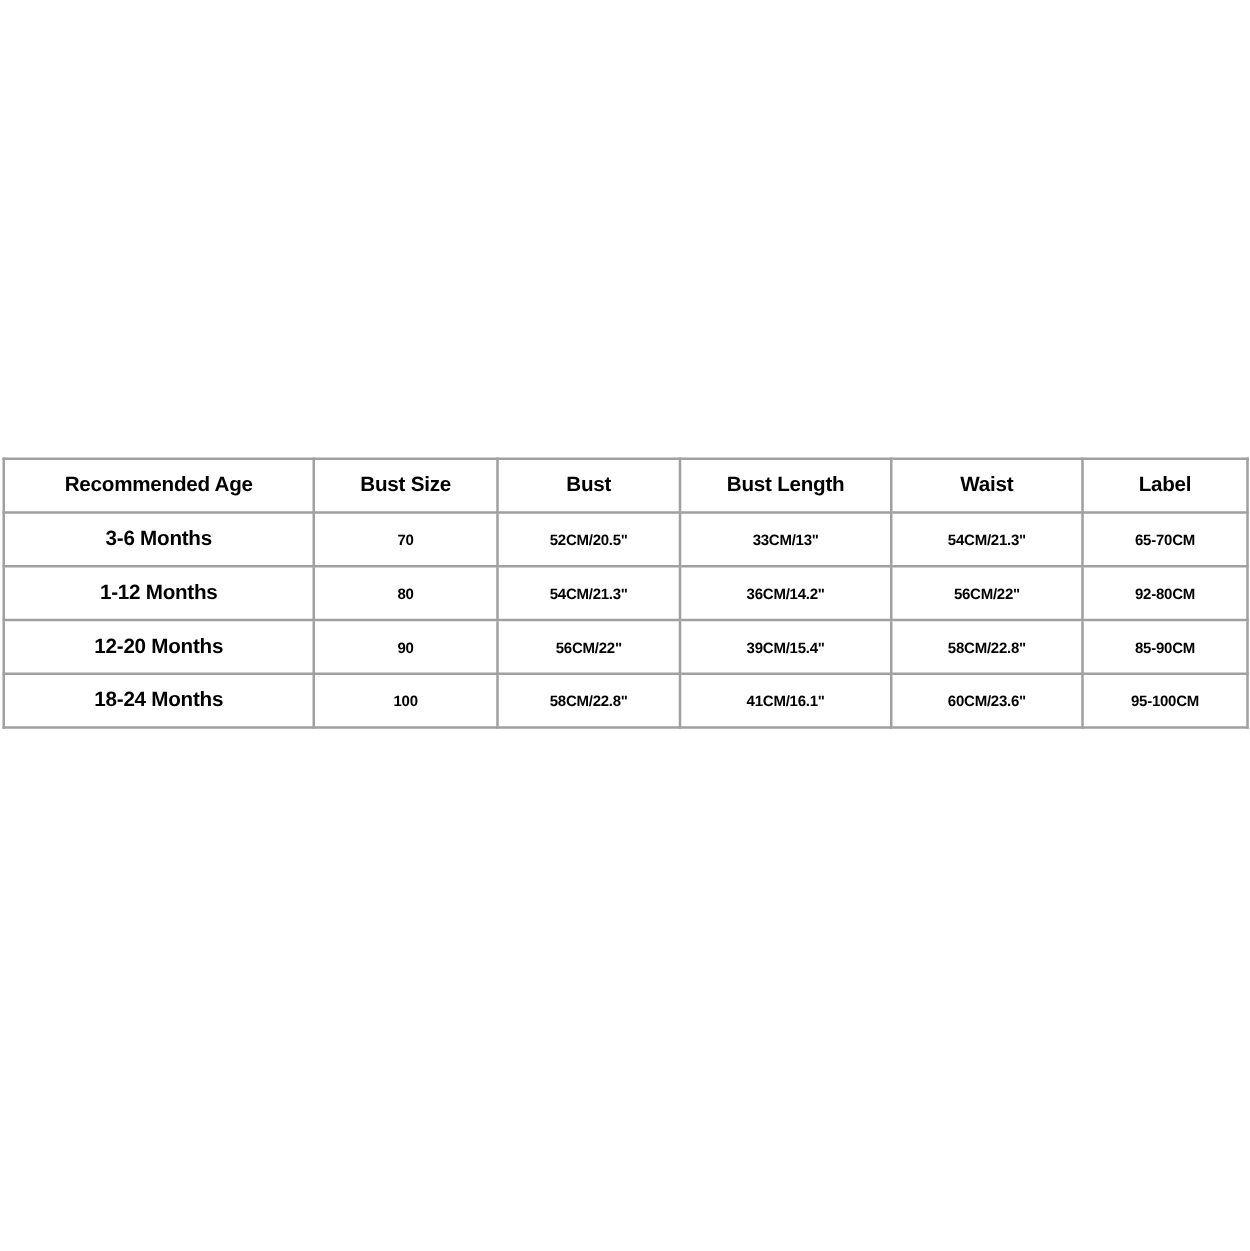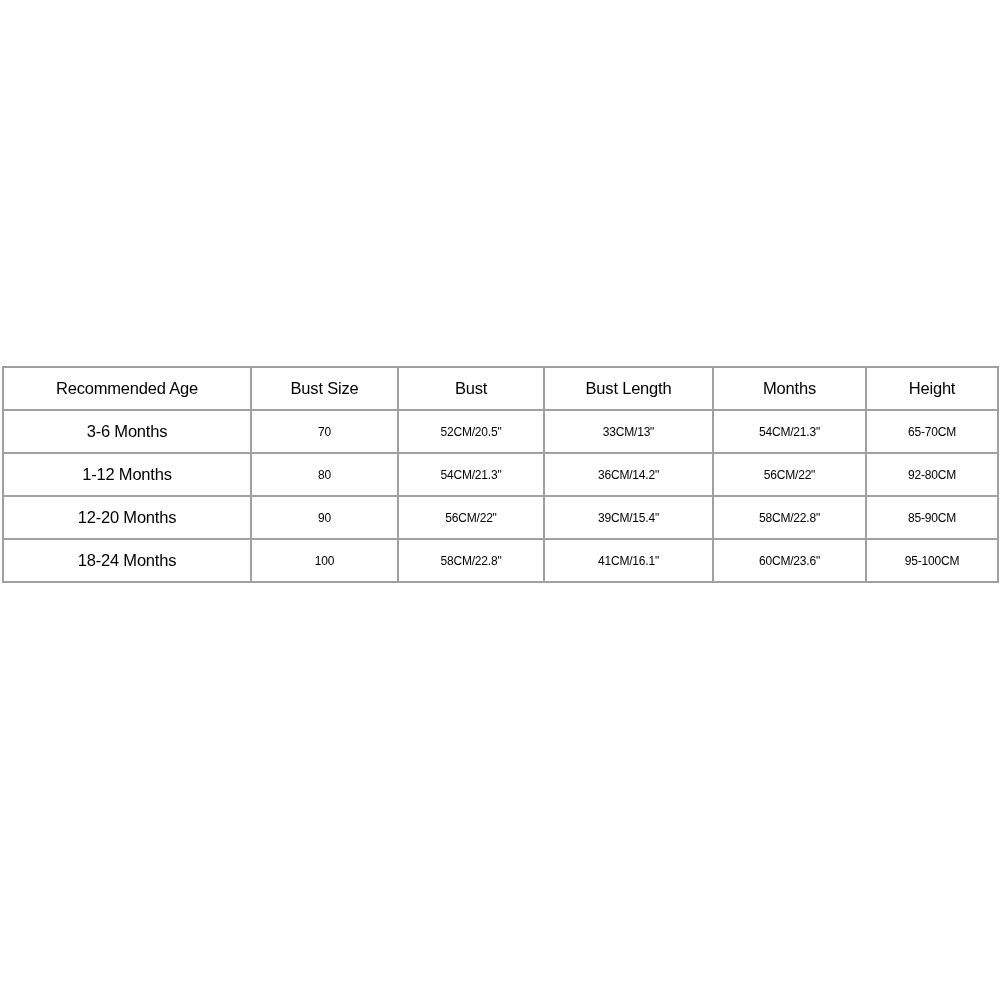--- a/index.html
+++ b/index.html
@@ -47,21 +47,21 @@
   table.size-table col.c-height { width: 132px; }
 
   table.size-table th,
   table.size-table td {
     border: 2px solid #a0a0a0;
     height: 41px;
     padding: 0 4px;
     text-align: center;
     vertical-align: middle;
     color: #000000;
-    font-weight: normal;
+    font-weight: bold;
     font-size: 16.5px;
     line-height: 1;
     letter-spacing: -0.2px;
     white-space: nowrap;
     font-family: "Liberation Sans", sans-serif;
   }
 
   table.size-table th {
     font-size: 16.5px;
   }
@@ -84,22 +84,22 @@
         <col class="c-tops">
         <col class="c-waist">
         <col class="c-height">
       </colgroup>
       <thead>
         <tr>
           <th>Recommended Age</th>
           <th>Bust Size</th>
           <th>Bust</th>
           <th>Bust Length</th>
-          <th>Months</th>
-          <th>Height</th>
+          <th>Waist</th>
+          <th>Label</th>
         </tr>
       </thead>
       <tbody>
         <tr>
           <td>3-6 Months</td>
           <td class="num">70</td>
           <td class="num">52CM/20.5"</td>
           <td class="num">33CM/13"</td>
           <td class="num">54CM/21.3"</td>
           <td class="num">65-70CM</td>

